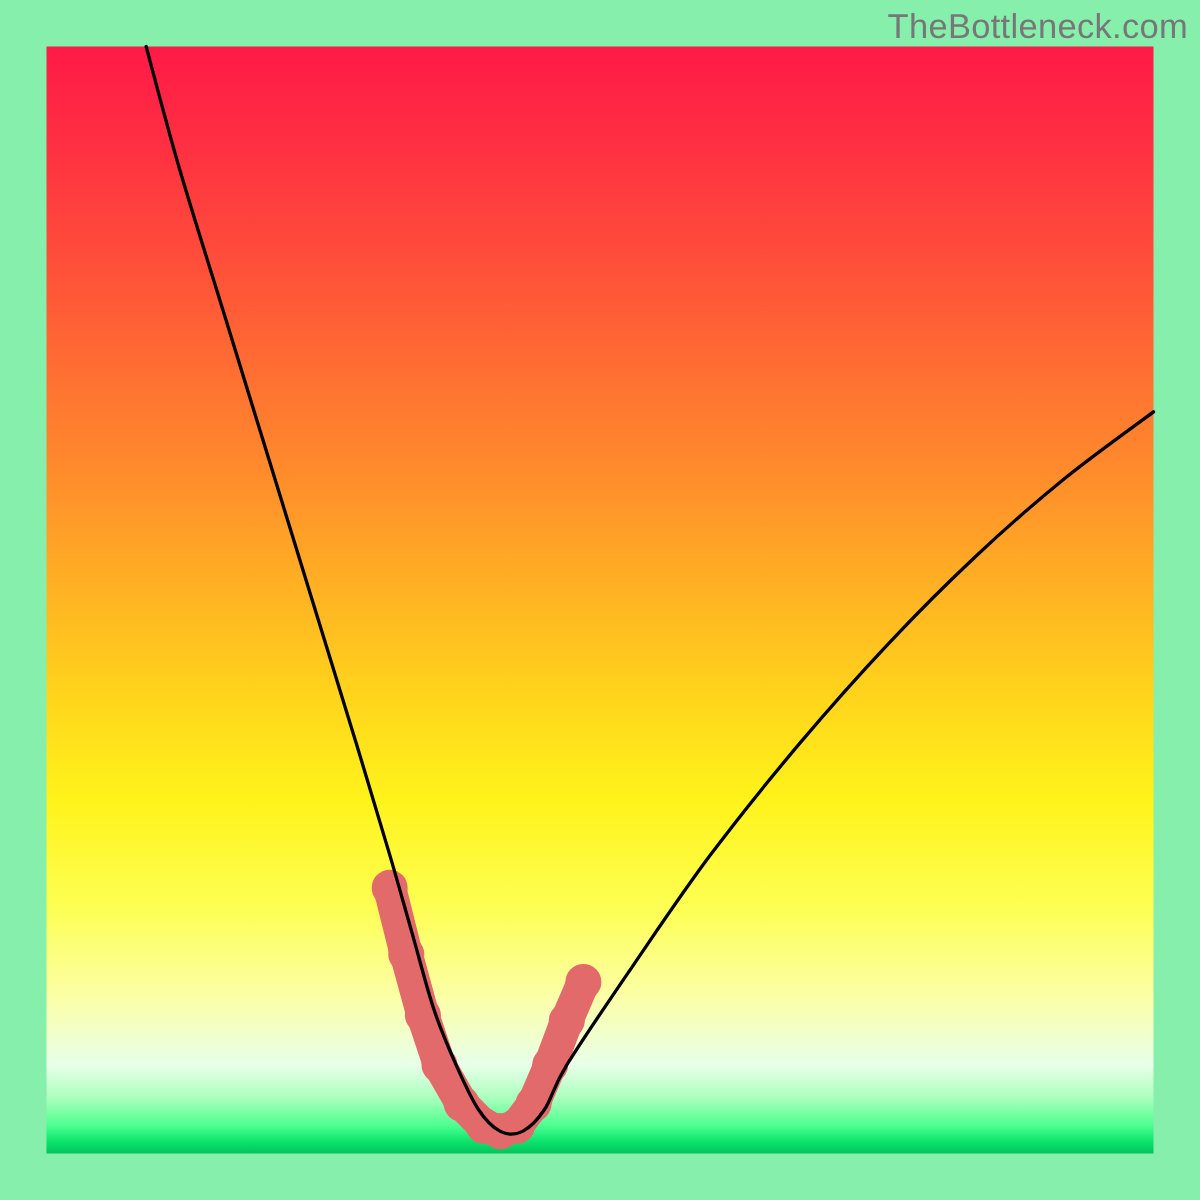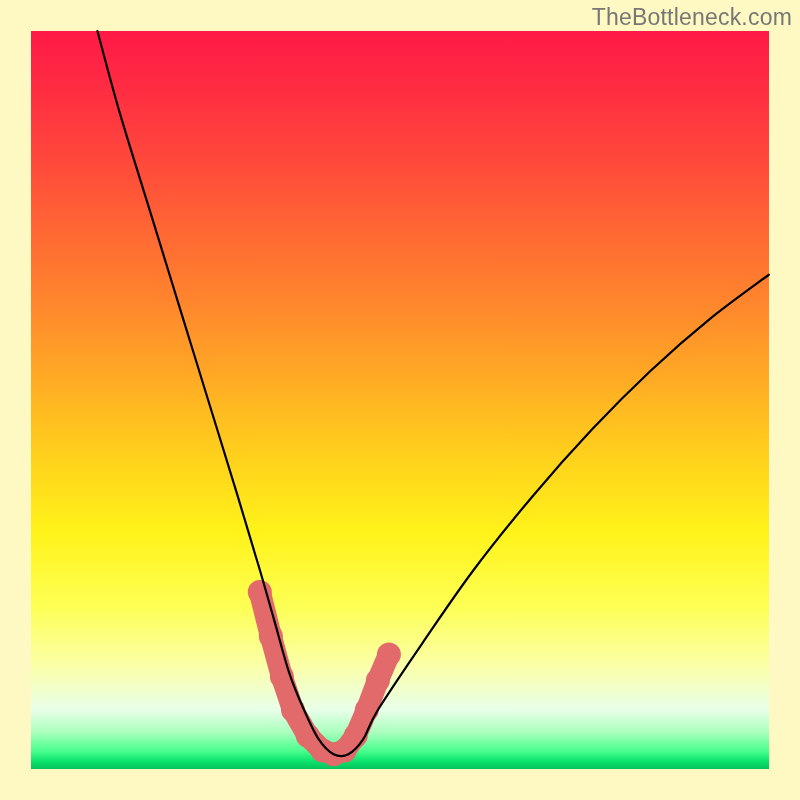--- a/index.html
+++ b/index.html
@@ -10,21 +10,21 @@
     background: #000;
     overflow: hidden;
     font-family: Arial, Helvetica, sans-serif;
   }
   .frame {
     position: absolute;
     left: 0;
     top: 0;
     width: 800px;
     height: 800px;
-    background: #fef9c3;
+    background: #86efac;
   }
   .plot {
     position: absolute;
     left: 31px;
     top: 31px;
     width: 738px;
     height: 738px;
     background: linear-gradient(to bottom,
       #ff1a47 0%,
       #ff2d42 8%,

